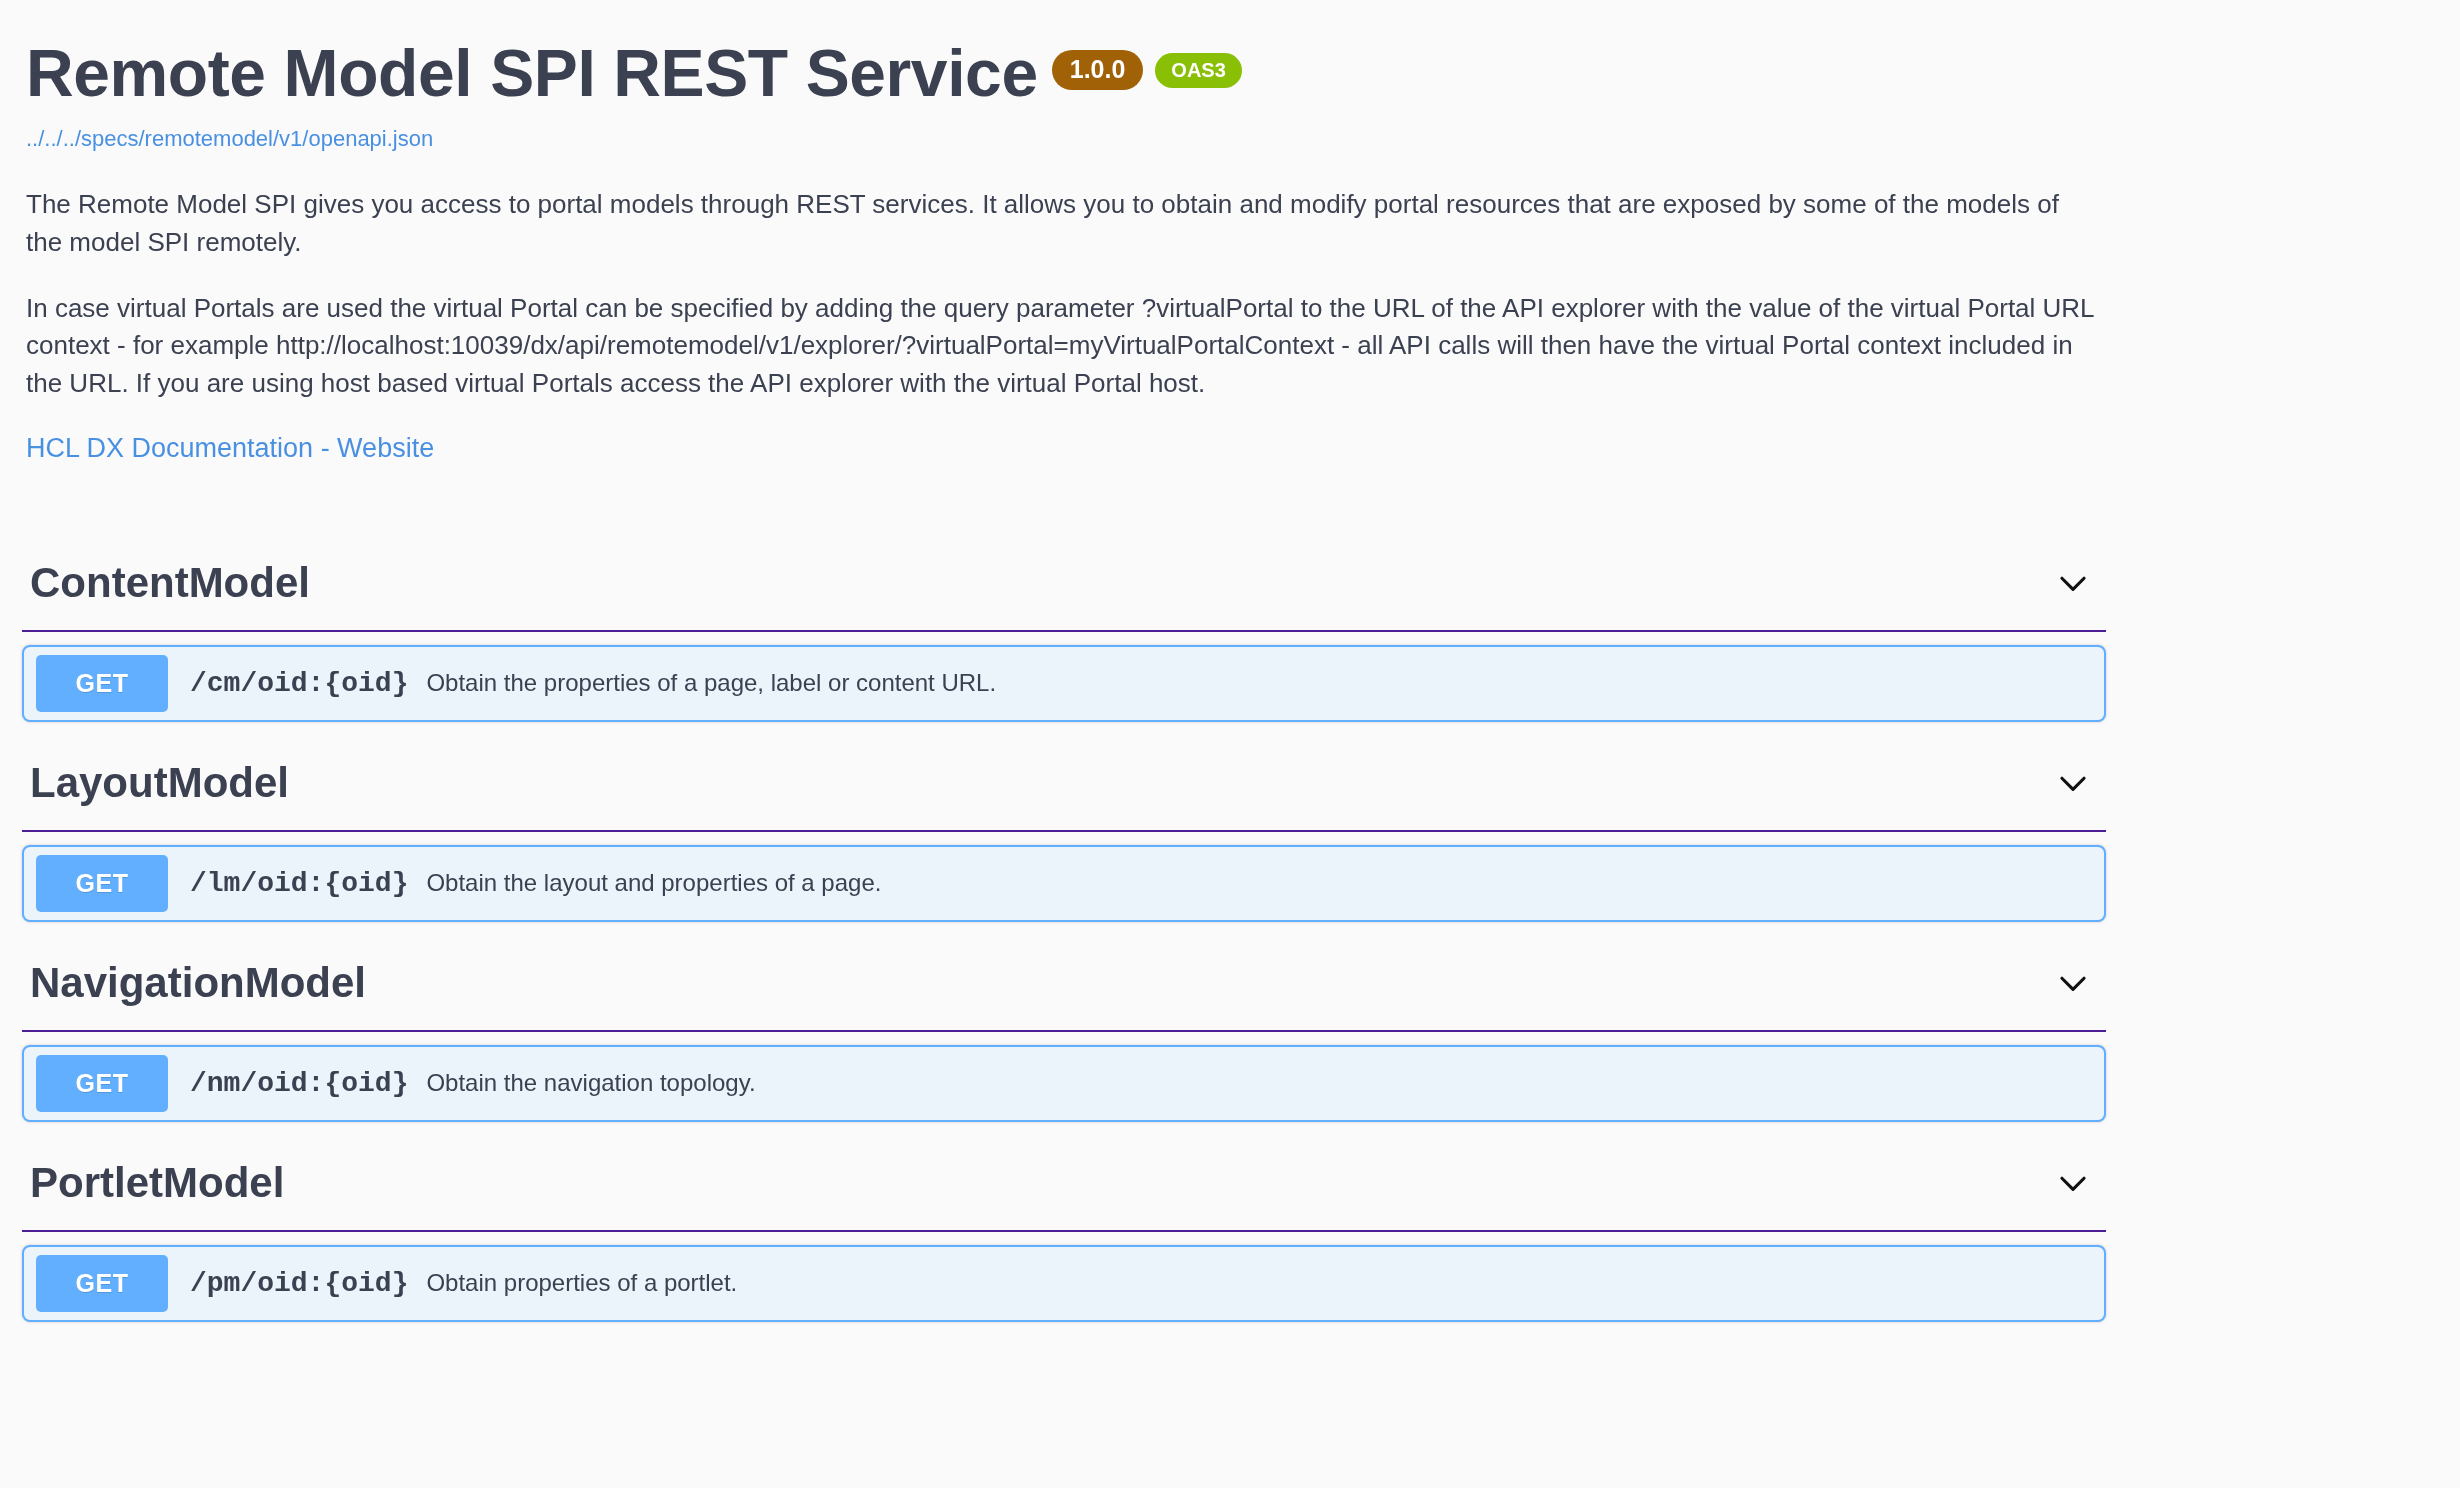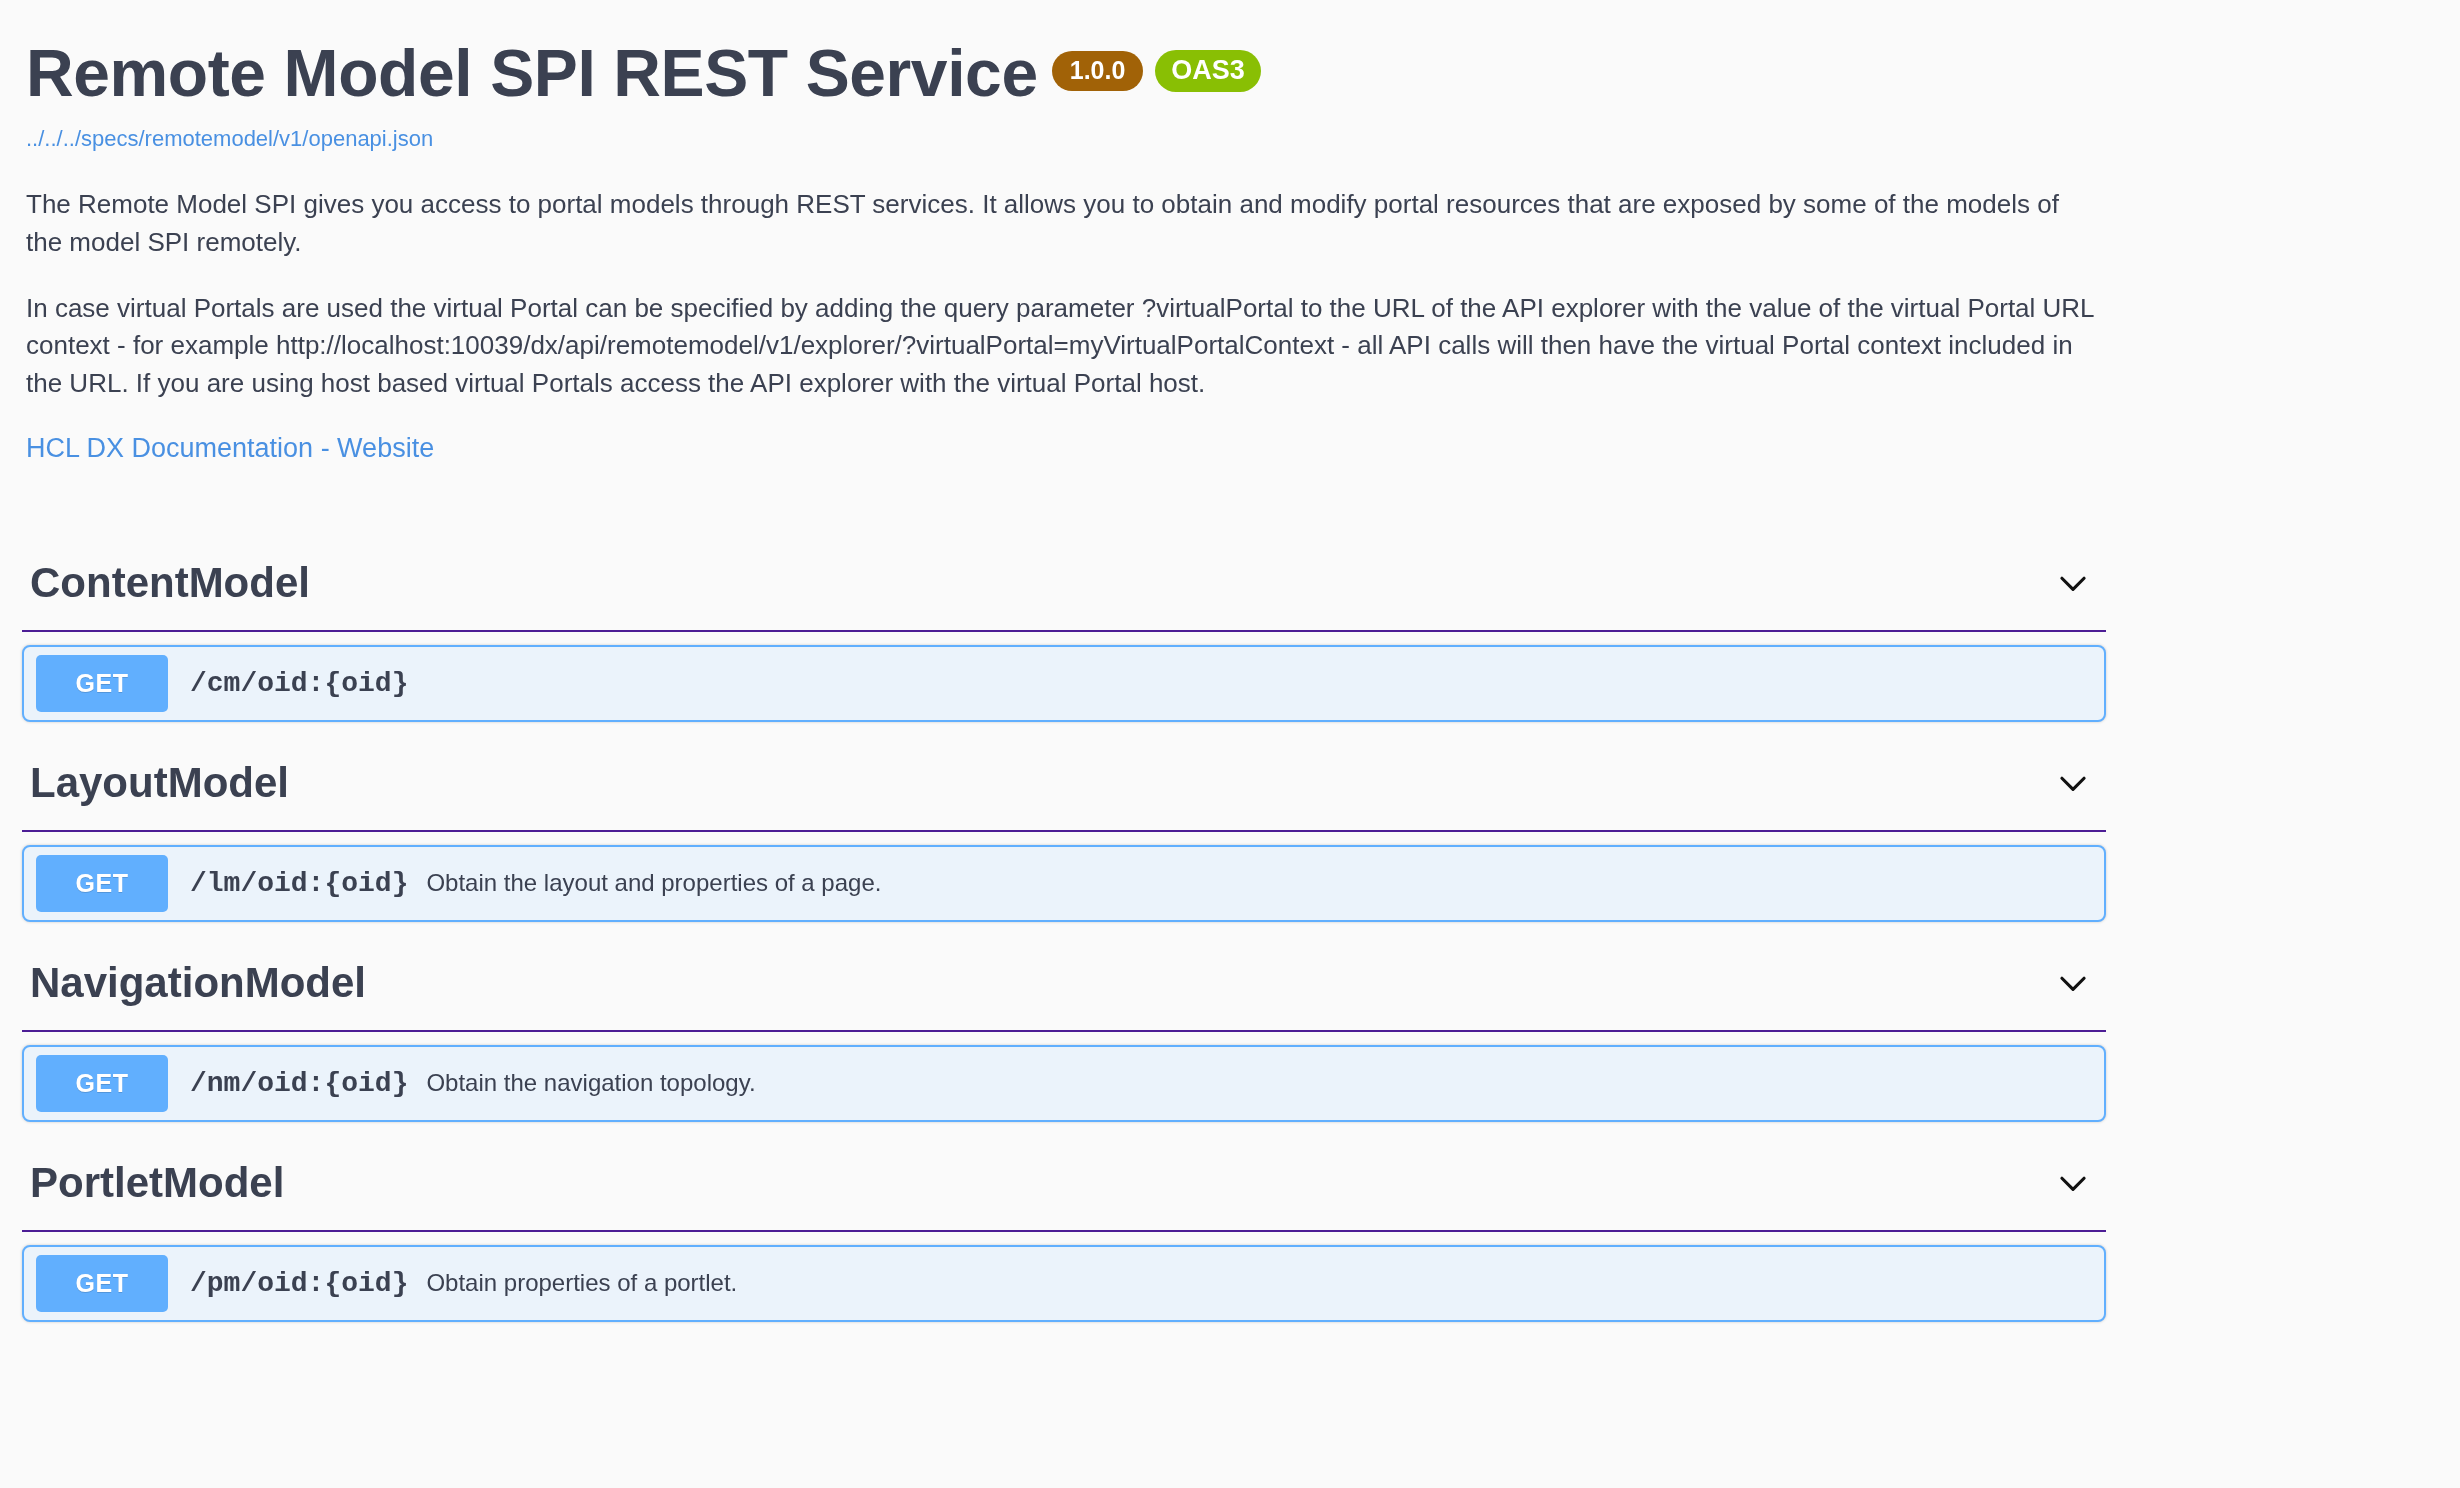--- a/index.html
+++ b/index.html
@@ -51,21 +51,21 @@
     font-size: 25px;
     font-weight: bold;
     padding: 7px 18px 8px 18px;
     border-radius: 58px;
     line-height: 1;
     font-family: "Liberation Sans", sans-serif;
   }
   .oas-badge {
     background: #89bf04;
     color: #ffffff;
-    font-size: 27px;
+    font-size: 20px;
     font-weight: bold;
     padding: 7px 16px 8px 16px;
     border-radius: 58px;
     line-height: 1;
     font-family: "Liberation Sans", sans-serif;
   }
 
   .spec-url {
     display: block;
     color: #4990e2;
@@ -212,20 +212,21 @@
         <span class="chevron">
           <svg width="38" height="38" viewBox="0 0 24 24" fill="none" stroke="#111111" stroke-width="2" stroke-linecap="round" stroke-linejoin="round">
               <polyline points="5 9 12 16 19 9"></polyline>
             </svg>
         </span>
       </div>
       <div class="op-list">
         <div class="op-block">
           <span class="op-method">GET</span>
           <span class="op-path">/cm/oid:{oid}</span>
+          <span class="op-summary">Obtain the properties of a page, label or content URL.</span>
         </div>
       </div>
     </div>
 
     <div class="tag-section">
       <div class="tag-header">
         <h3 class="tag-name">LayoutModel</h3>
         <span class="chevron">
           <svg width="38" height="38" viewBox="0 0 24 24" fill="none" stroke="#111111" stroke-width="2" stroke-linecap="round" stroke-linejoin="round">
               <polyline points="5 9 12 16 19 9"></polyline>

